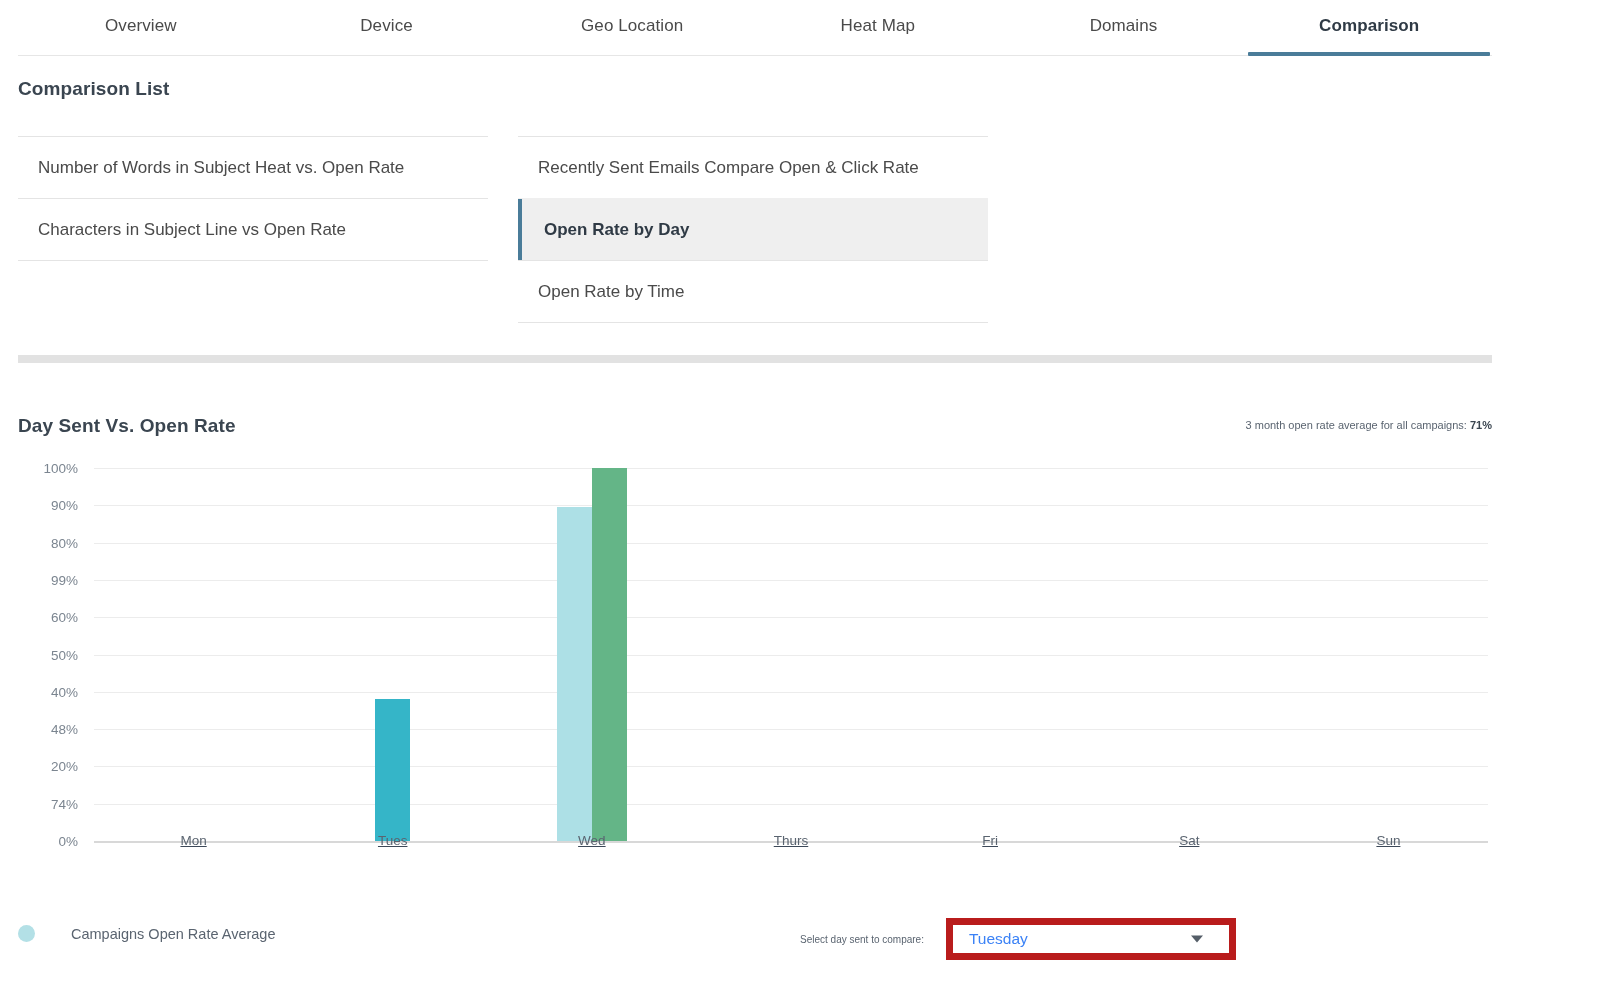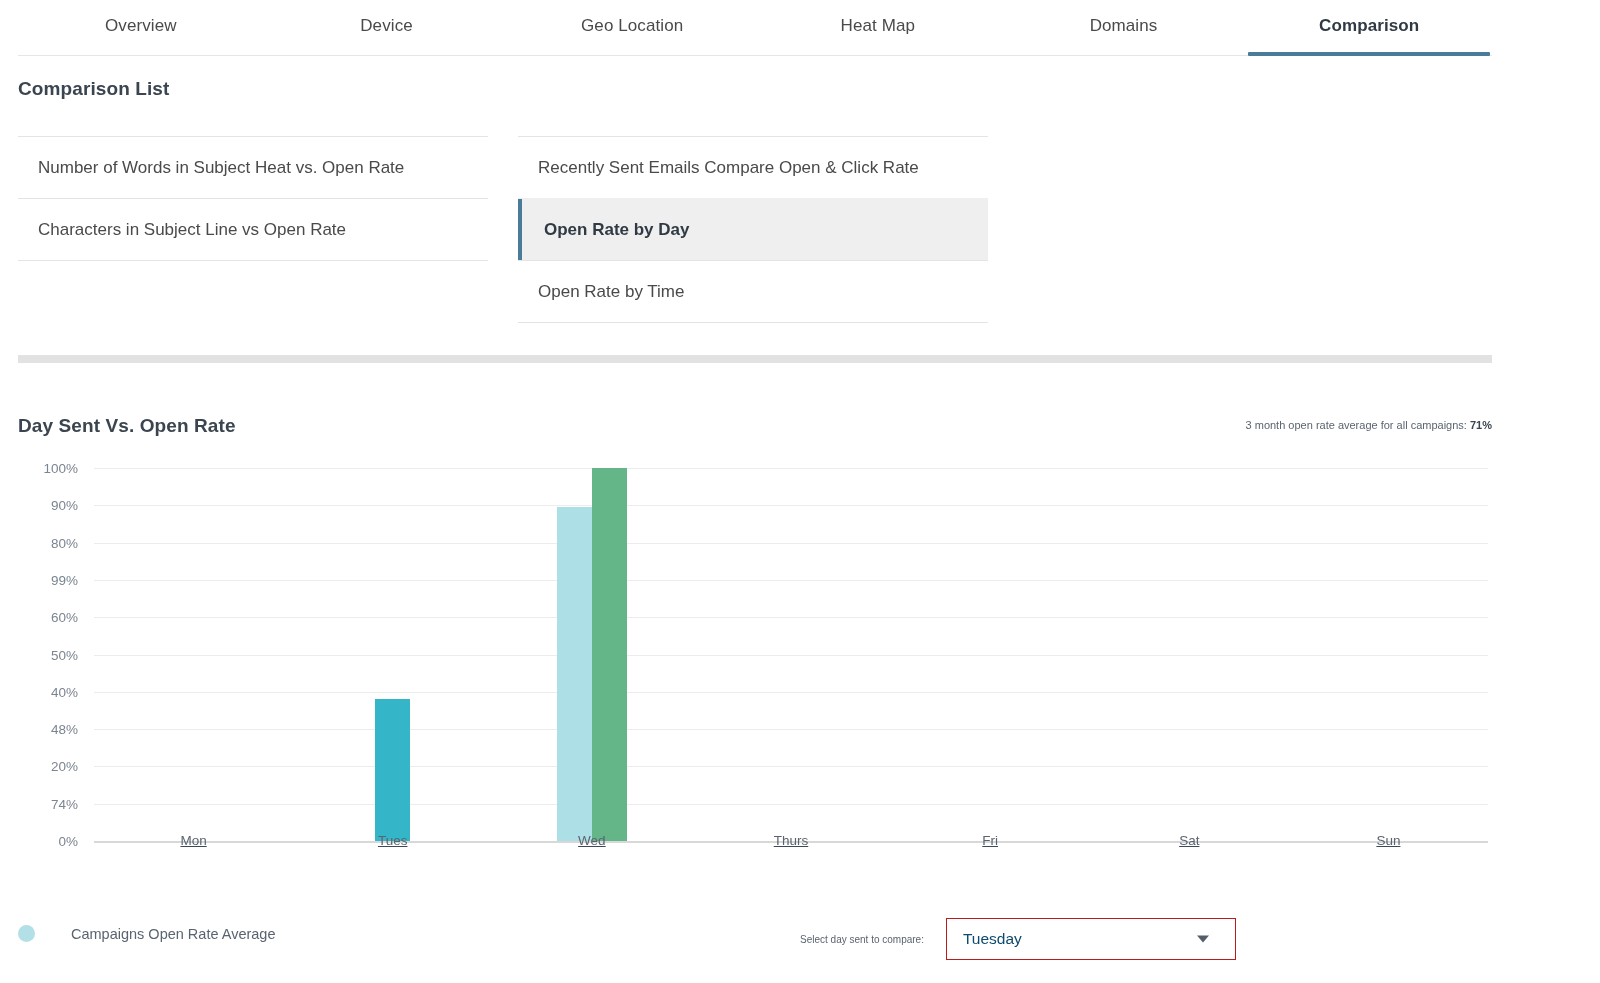--- a/index.html
+++ b/index.html
@@ -134,23 +134,23 @@
   }
   .legend-label { font-size: 14.5px; color: #5a6470; }
 
   .select-wrap {
     position: absolute; left: 800px; top: 918px;
     display: flex; align-items: center; gap: 22px;
   }
   .select-label { font-size: 10px; color: #5a6470; }
   .select-box {
     position: relative; width: 290px; height: 42px;
-    border: 1px solid #b91c1c; background: #fff;
+    border: 7px solid #b91c1c; background: #fff;
     display: flex; align-items: center; padding: 0 16px;
-    font-size: 15.5px; color: #0c4a6e; cursor: pointer;
+    font-size: 15.5px; color: #3b82f6; cursor: pointer;
   }
   .caret {
     position: absolute; right: 26px; top: 50%; transform: translateY(-50%);
     width: 0; height: 0;
     border-left: 6px solid transparent; border-right: 6px solid transparent;
     border-top: 7px solid #555e68;
   }
 </style>
 </head>
 <body>

